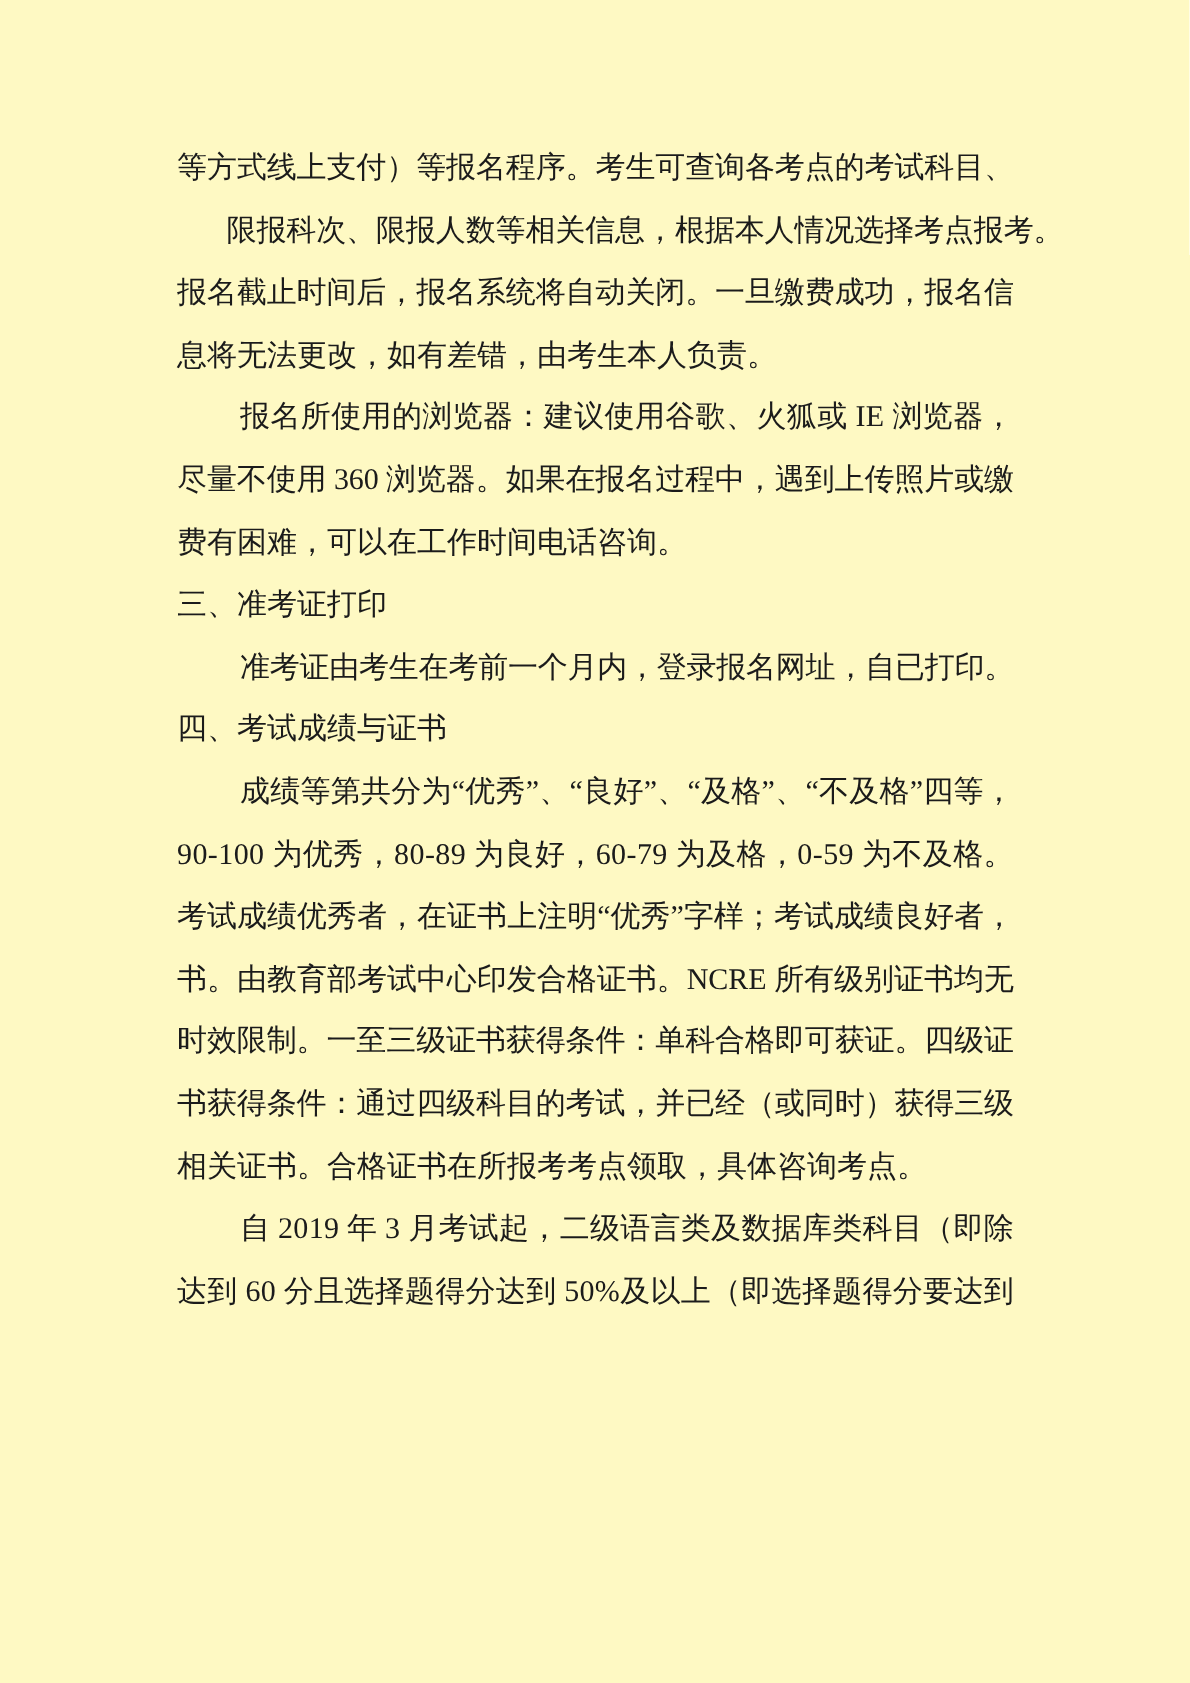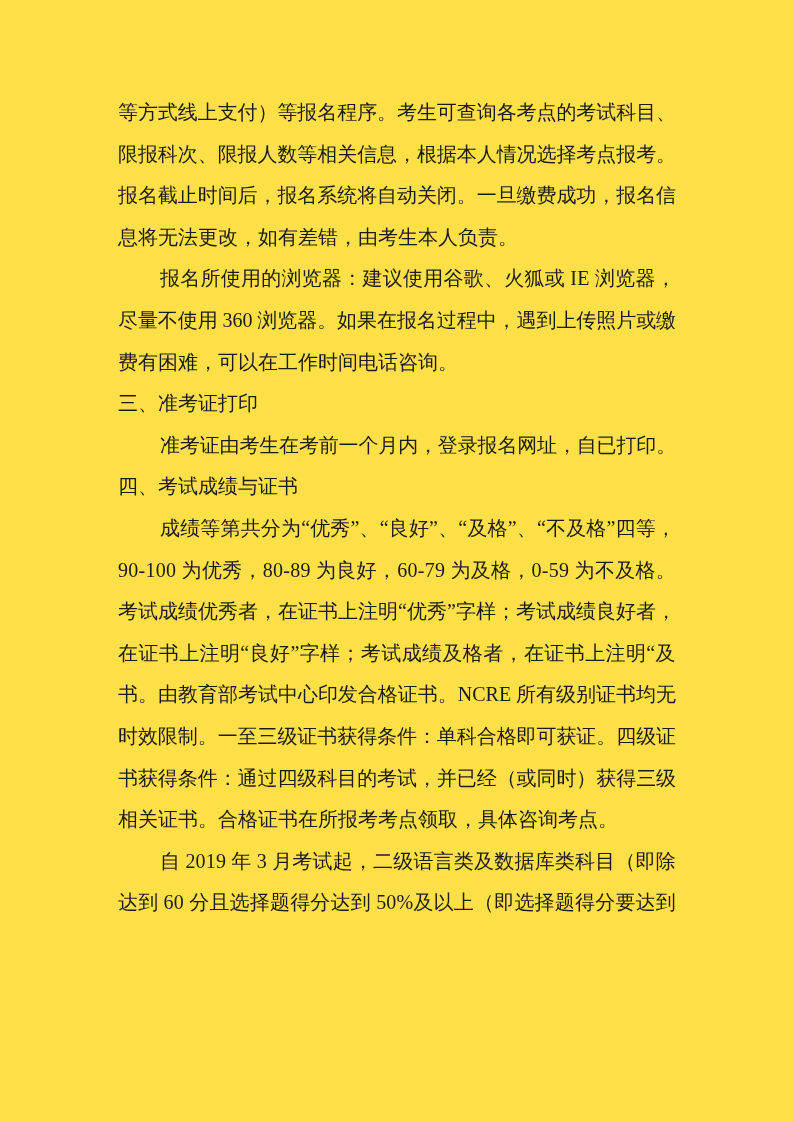--- a/index.html
+++ b/index.html
@@ -4,21 +4,21 @@
 <style>
   html, body {
     margin: 0;
     padding: 0;
     background: #ffffff;
   }
   .page {
     position: relative;
     width: 793px;
     height: 1122px;
-    background: #fde047;
+    background: #fef9c3;
     overflow: hidden;
     font-family: "Liberation Serif", "DejaVu Serif", serif;
   }
   .text-block {
     position: absolute;
     left: 118px;
     top: 92px;
     width: 558px;
     color: #1b1b1b;
     font-size: 20px;
@@ -39,33 +39,32 @@
   .heading {
     
   }
 </style>
 </head>
 <body>
 
 <div class="page">
   <div class="text-block">
     <div class="line just"><span class="lt" style="letter-spacing: -0.0714286px;">等方式线上支付）等报名程序。考生可查询各考点的考试科目、</span></div>
-    <div class="line just"><span class="lt" style="letter-spacing: -0.0714286px;">限报科次、限报人数等相关信息，根据本人情况选择考点报考。</span></div>
+    <div class="line just"><span class="lt" style="letter-spacing: -0.0714286px; margin-left: 33px;">限报科次、限报人数等相关信息，根据本人情况选择考点报考。</span></div>
     <div class="line just"><span class="lt" style="letter-spacing: -0.0714286px;">报名截止时间后，报名系统将自动关闭。一旦缴费成功，报名信</span></div>
     <div class="line"><span class="lt">息将无法更改，如有差错，由考生本人负责。</span></div>
     <div class="line just indent"><span class="lt" style="letter-spacing: 0.253906px;">报名所使用的浏览器：建议使用谷歌、火狐或 IE 浏览器，</span></div>
     <div class="line just"><span class="lt" style="letter-spacing: -0.0645161px;">尽量不使用 360 浏览器。如果在报名过程中，遇到上传照片或缴</span></div>
     <div class="line"><span class="lt">费有困难，可以在工作时间电话咨询。</span></div>
     <div class="line heading"><span class="lt">三、准考证打印</span></div>
     <div class="line just indent"><span class="lt" style="letter-spacing: -0.153846px; font-family: Liberation Serif, serif;">准考证由考生在考前一个月内，登录报名网址，自已打印。</span></div>
     <div class="line heading"><span class="lt">四、考试成绩与证书</span></div>
     <div class="line just indent"><span class="lt" style="letter-spacing: 0.166146px;">成绩等第共分为“优秀”、“良好”、“及格”、“不及格”四等，</span></div>
     <div class="line just"><span class="lt" style="letter-spacing: 0.277058px;">90-100 为优秀，80-89 为良好，60-79 为及格，0-59 为不及格。</span></div>
     <div class="line just"><span class="lt" style="letter-spacing: 0.0080819px;">考试成绩优秀者，在证书上注明“优秀”字样；考试成绩良好者，</span></div>
-    <div class="line just"><span class="lt" style="letter-spacing: 0.391703px;">在证书上注明“良好”字样；考试成绩及格者，在证书上注明“及</span></div>
     <div class="line just"><span class="lt" style="letter-spacing: -0.0114583px;">书。由教育部考试中心印发合格证书。NCRE 所有级别证书均无</span></div>
     <div class="line just"><span class="lt" style="letter-spacing: -0.0714286px;">时效限制。一至三级证书获得条件：单科合格即可获证。四级证</span></div>
     <div class="line just"><span class="lt" style="letter-spacing: -0.0714286px;">书获得条件：通过四级科目的考试，并已经（或同时）获得三级</span></div>
     <div class="line"><span class="lt">相关证书。合格证书在所报考考点领取，具体咨询考点。</span></div>
     <div class="line just indent"><span class="lt" style="letter-spacing: 0.193548px;">自 2019 年 3 月考试起，二级语言类及数据库类科目（即除</span></div>
     <div class="line just"><span class="lt" style="letter-spacing: 0.197754px;">达到 60 分且选择题得分达到 50%及以上（即选择题得分要达到</span></div>
   </div>
 </div>
 
 </body></html>

